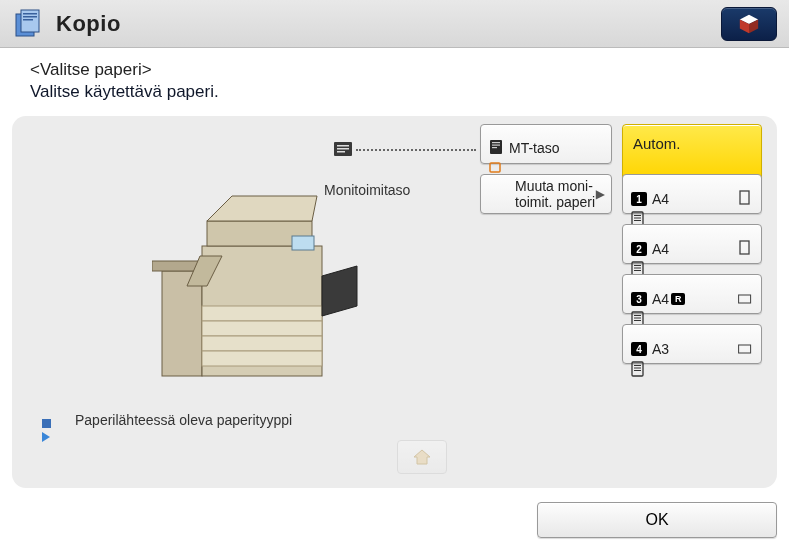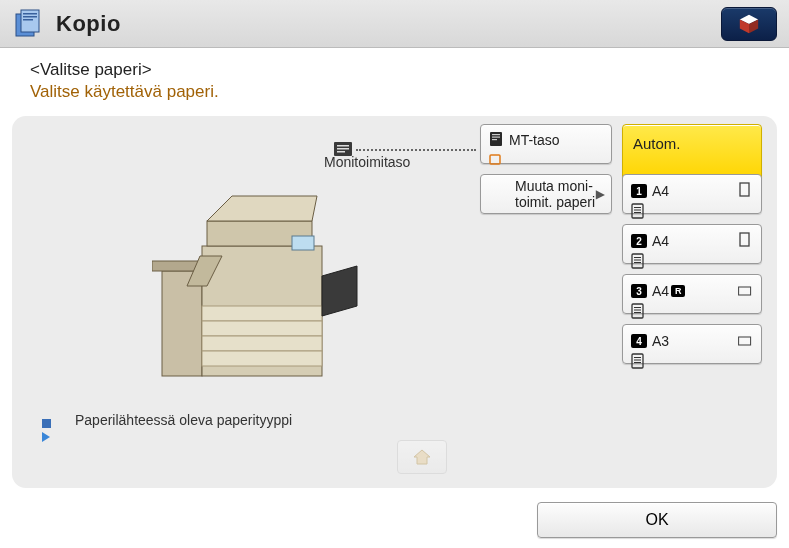--- a/index.html
+++ b/index.html
@@ -47,21 +47,21 @@
 
   .subtitle {
     padding: 12px 16px 6px 30px;
   }
   .subtitle-line1 {
     font-size: 17px;
     color: #222;
   }
   .subtitle-line2 {
     font-size: 17px;
-    color: #a16207;
+    color: #0f172a;
     margin-top: 2px;
   }
 
   .panel {
     margin: 8px 12px 0 12px;
     background: #ececec;
     border-radius: 14px;
     height: 372px;
     position: relative;
     padding: 24px 16px 12px 16px;
@@ -86,34 +86,34 @@
     position: absolute;
     left: 344px;
     top: 33px;
     width: 120px;
     height: 2px;
     border-top: 2px dotted #666;
   }
   .mt-label {
     position: absolute;
     left: 312px;
-    top: 38px;
+    top: 66px;
     font-size: 14px;
     color: #333;
   }
 
   .btn {
     position: absolute;
     background: linear-gradient(#fdfdfd, #f0f0f0);
     border: 1px solid #999;
     border-radius: 4px;
     box-shadow: 0 1px 1px rgba(0,0,0,0.15), inset 0 1px 0 #fff;
     display: flex;
     align-items: flex-start;
-    padding: 6px 8px;
+    padding: 14px 8px;
     font-size: 14px;
     color: #222;
   }
   .btn.selected {
     background: linear-gradient(#ffe94a, #ffd500);
     border-color: #d0b000;
   }
   .btn .stack-icon { width: 14px; height: 18px; flex-shrink: 0; margin-right: 6px; }
   .btn .orient-icon { width: 16px; height: 20px; margin-left: auto; }
 

